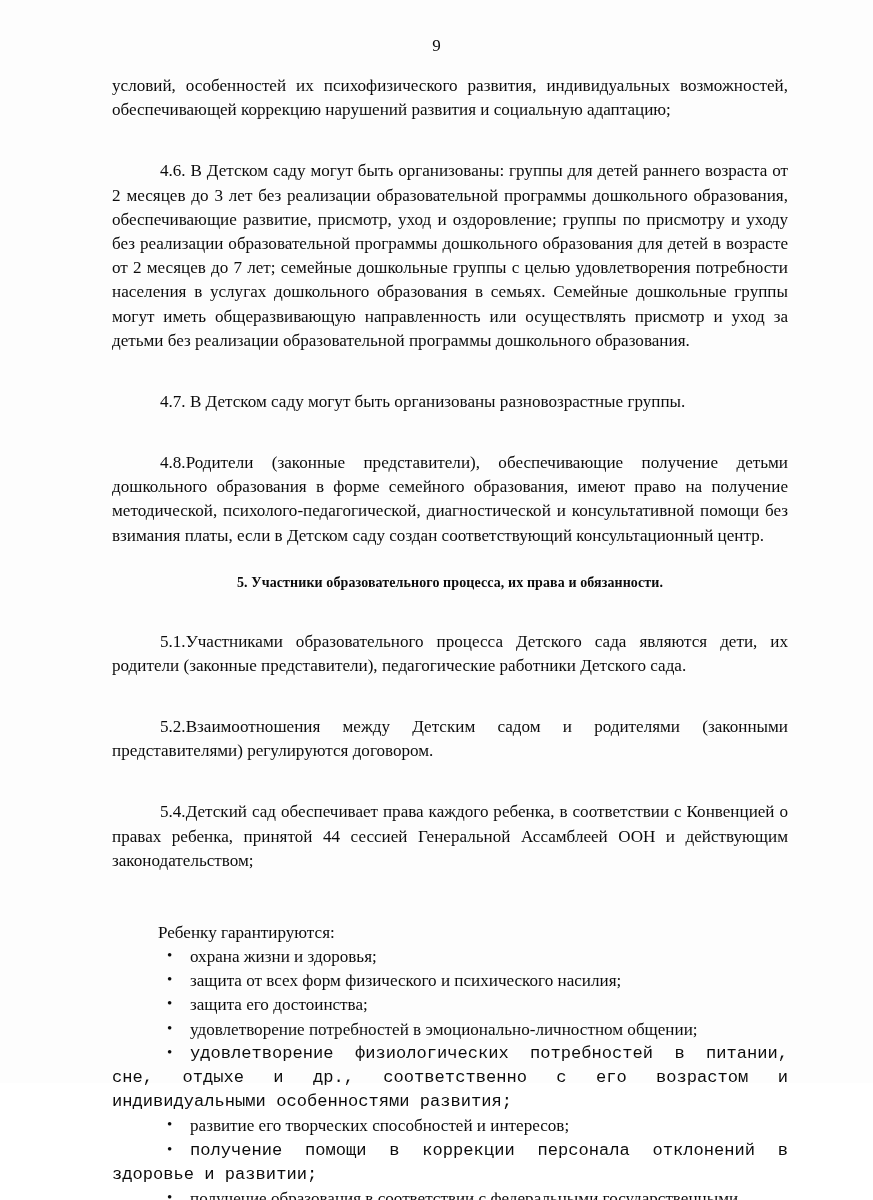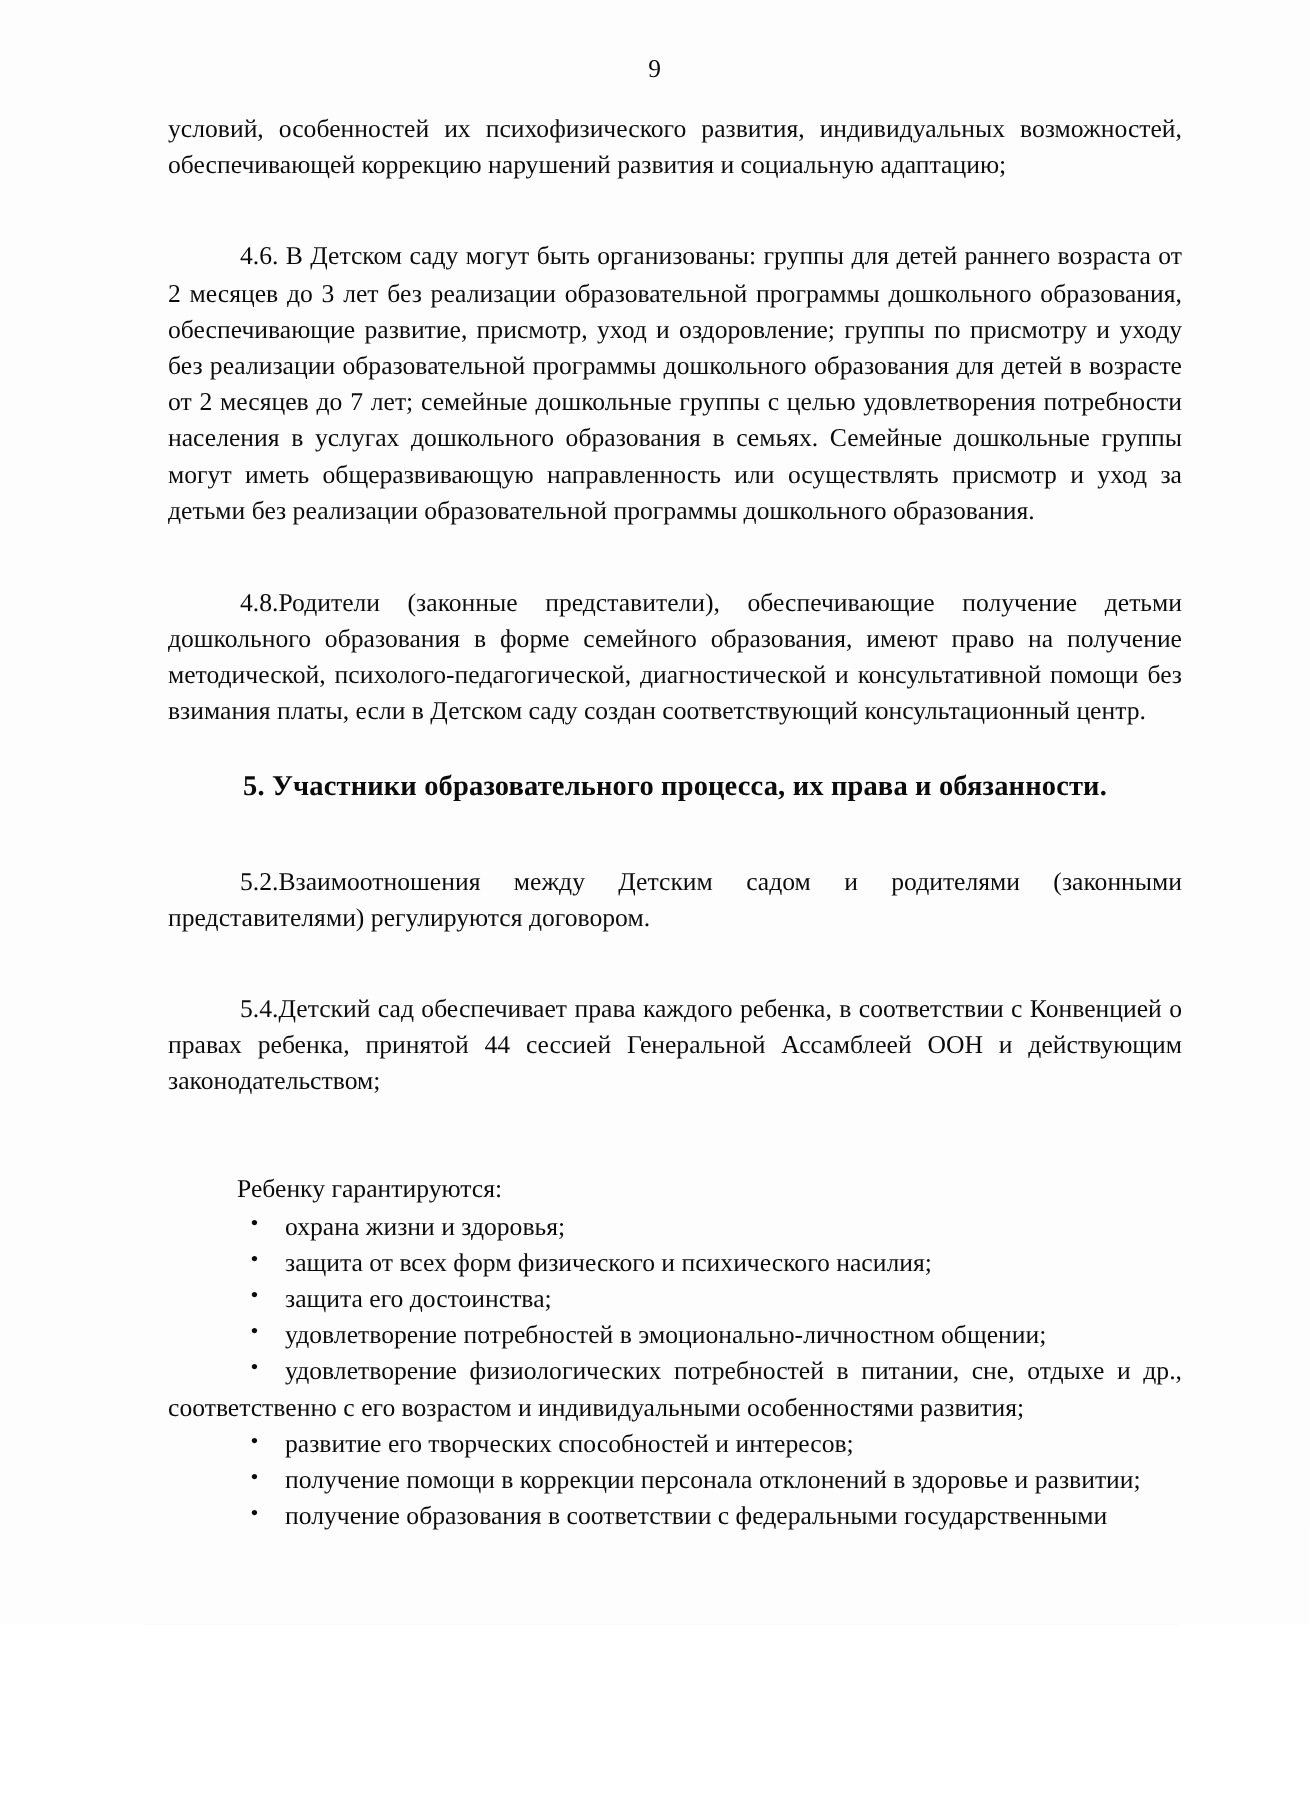--- a/index.html
+++ b/index.html
@@ -70,21 +70,21 @@
   }
   .indent-small {
     text-indent: 46px;
     margin-top: 48px;
   }
   .heading {
     margin-top: 25px;
     margin-bottom: 22px;
     text-align: center;
     font-weight: bold;
-    font-size: 19px;
+    font-size: 14px;
     letter-spacing: 0.1px;
   }
   .bullets {
     margin: 0;
     padding: 0;
     list-style: none;
   }
   .bullets li {
     position: relative;
     text-align: justify;
@@ -97,40 +97,43 @@
     font-size: 15px;
   }
   .bullets li .txt {
     display: block;
     text-indent: 0;
     padding-left: 78px;
   }
   .bullets li.wrap .txt {
     padding-left: 0;
     text-indent: 78px;
+    font-family: Liberation Mono, monospace;
   }
 </style>
 </head>
 <body>
 
 <div class="page">
   <div class="sheet"></div>
   <div class="bottom-shade"></div>
   <div class="bottom-band"></div>
 
   <div class="page-number">9</div>
 
   <div class="content">
 
     <p>условий, особенностей их психофизического развития, индивидуальных возможностей, обеспечивающей коррекцию нарушений развития и социальную адаптацию;</p>
     <p class="indent">4.6. В Детском саду могут быть организованы: группы для детей раннего возраста от 2 месяцев до 3 лет без реализации образовательной программы дошкольного образования, обеспечивающие развитие, присмотр, уход и оздоровление; группы по присмотру и уходу без реализации образовательной программы дошкольного образования для детей в возрасте от 2 месяцев до 7 лет; семейные дошкольные группы с целью удовлетворения потребности населения в услугах дошкольного образования в семьях. Семейные дошкольные группы могут иметь общеразвивающую направленность или осуществлять присмотр и уход за детьми без реализации образовательной программы дошкольного образования.</p>
+    <p class="indent">4.7. В Детском саду могут быть организованы разновозрастные группы.</p>
     <p class="indent">4.8.Родители (законные представители), обеспечивающие получение детьми дошкольного образования в форме семейного образования, имеют право на получение методической, психолого-педагогической, диагностической и консультативной помощи без взимания платы, если в Детском саду создан соответствующий консультационный центр.</p>
 
     <p class="heading">5. Участники образовательного процесса, их права и обязанности.</p>
 
+    <p class="indent">5.1.Участниками образовательного процесса Детского сада являются дети, их родители (законные представители), педагогические работники Детского сада.</p>
     <p class="indent">5.2.Взаимоотношения между Детским садом и родителями (законными представителями) регулируются договором.</p>
     <p class="indent">5.4.Детский сад обеспечивает права каждого ребенка, в соответствии с Конвенцией о правах ребенка, принятой 44 сессией Генеральной Ассамблеей ООН и действующим законодательством;</p>
     <p class="indent-small">Ребенку гарантируются:</p>
 
     <ul class="bullets">
       <li>
         <span class="dot">•</span>
         <span class="txt">охрана жизни и здоровья;</span>
       </li>
       <li>

